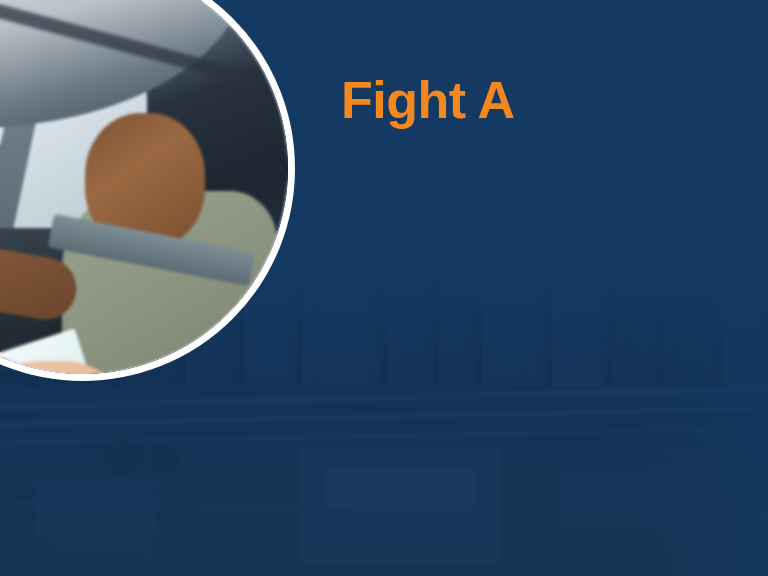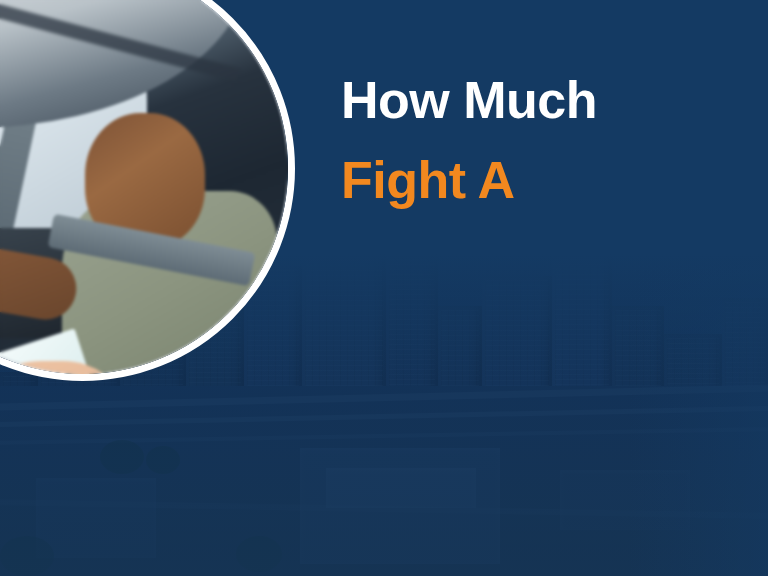--- a/index.html
+++ b/index.html
@@ -315,17 +315,16 @@
 
       <div class="hand-a"></div>
 
       <div class="roof"></div>
       <div class="roof-line"></div>
       <div class="photo-blur"></div>
     </div>
   </div>
 
   <div class="headline">
-    <div class="line white">How Much</div>
     <div class="line orange">Fight A</div>
   </div>
 
 </div>
 
 </body></html>

